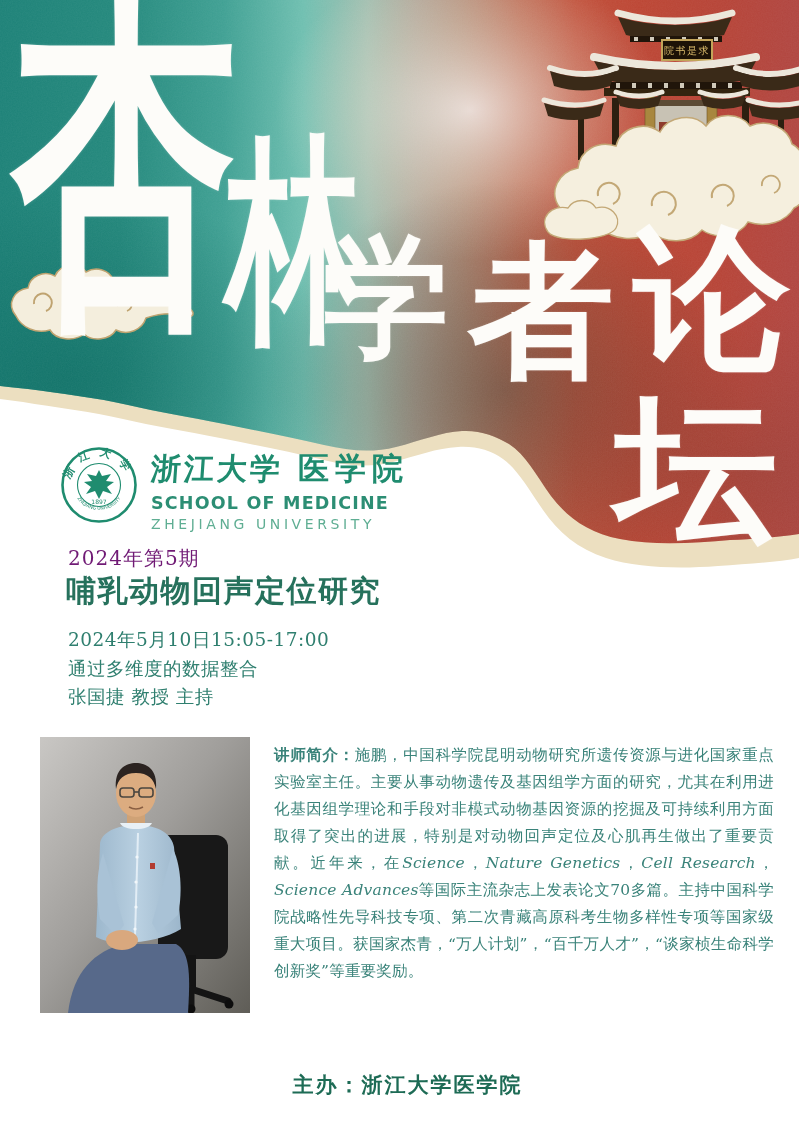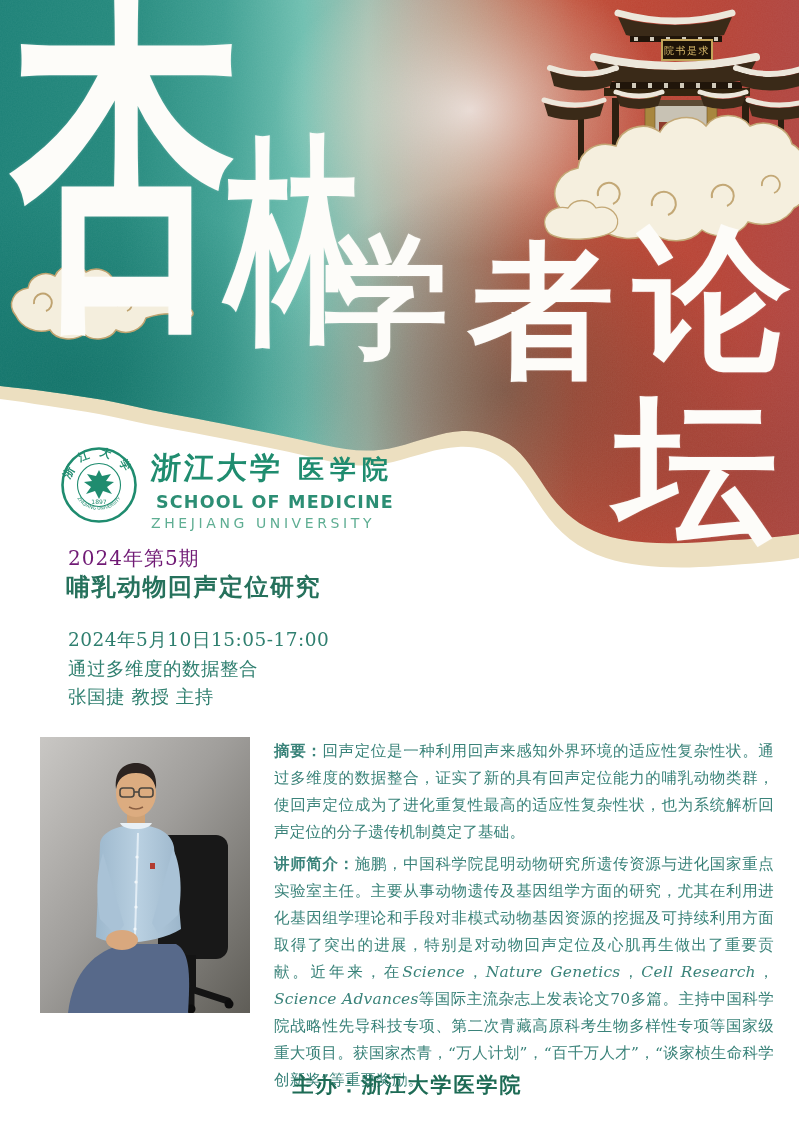--- a/index.html
+++ b/index.html
@@ -21,29 +21,29 @@
   .ch-xue{left:323px;top:231px;font-size:126px;transform:scaleY(1.05);}
   .ch-zhe{left:468px;top:238px;font-size:146px;}
   .ch-lun{left:634px;top:221px;font-size:156px;}
   .ch-tan{left:615px;top:391px;font-size:162px;transform:scaleY(0.95);}
   
   .logo-row{position:absolute;left:60px;top:446px;display:flex;gap:13px;z-index:4;}
   .seal{width:78px;height:78px;flex:none;}
   .logo-text{padding-top:2px;}
   .zh-row{display:flex;align-items:baseline;gap:15px;color:#1f8c6f;}
   .zju-zh{font-size:30px;font-weight:700;letter-spacing:3px;transform:skewX(-4deg);}
-  .med-zh{font-size:26px;font-weight:700;letter-spacing:6px;
+  .med-zh{font-size:31px;font-weight:700;letter-spacing:6px;
           font-family:"DejaVu Sans","Liberation Sans",sans-serif;}
   .en1{font-size:17.5px;font-weight:700;color:#2c8e74;letter-spacing:1.2px;margin-top:3px;
-       font-family:"DejaVu Sans","Liberation Sans",sans-serif;text-align:right;}
+       font-family:"DejaVu Sans","Liberation Sans",sans-serif;}
   .en2{font-size:14px;color:#5fae93;letter-spacing:3.6px;margin-top:3px;
        font-family:"DejaVu Sans","Liberation Sans",sans-serif;}
   
   .issue{position:absolute;left:68px;top:545px;font-size:20px;color:#701a75;letter-spacing:1px;z-index:4;}
-  .talk-title{position:absolute;left:66px;top:571px;font-size:24px;font-weight:600;
+  .talk-title{position:absolute;left:66px;top:571px;font-size:30px;font-weight:600;
               color:#26715c;letter-spacing:1.5px;z-index:4;}
   .session{position:absolute;left:68px;top:626px;font-size:18.5px;color:#2f7f6f;
            line-height:28.6px;letter-spacing:.5px;z-index:4;}
   
   .content{position:absolute;left:40px;top:737px;width:734px;display:flex;gap:24px;z-index:4;}
   .photo{width:210px;height:276px;flex:none;}
   .texts{width:500px;font-size:15.5px;line-height:27px;color:#3a837a;
          text-align:justify;letter-spacing:.2px;}
   .texts p{margin:0;}
   .texts .bio{margin-top:4px;}
@@ -283,20 +283,19 @@
         <g>
           <rect x="80" y="51" width="14" height="9" rx="3" fill="none" stroke="#4a463f" stroke-width="1.6"></rect>
           <rect x="99" y="51" width="14" height="9" rx="3" fill="none" stroke="#4a463f" stroke-width="1.6"></rect>
           <line x1="94" y1="55" x2="99" y2="55" stroke="#4a463f" stroke-width="1.6"></line>
         </g>
         <path d="M89,70 Q96,74 103,70" stroke="#8a5f42" stroke-width="1.6" fill="none"></path>
       </g>
     </svg>
 
     <div class="texts">
-      <p><span class="lbl">摘要：</span><span>回声定位是一种利用回声来感知外界环境的适应性复杂性状。通过多维度的数据整合，证实了新的具有回声定位能力的哺乳动物类群，使回声定位成为了进化重复性最高的适应性复杂性状，也为系统解析回声定位的分子遗传机制奠定了基础。</span></p>
 
       <p class="bio"><span class="lbl">讲师简介：</span><span>施鹏，中国科学院昆明动物研究所遗传资源与进化国家重点实验室主任。主要从事动物遗传及基因组学方面的研究，尤其在利用进化基因组学理论和手段对非模式动物基因资源的挖掘及可持续利用方面取得了突出的进展，特别是对动物回声定位及心肌再生做出了重要贡献。近年来，在</span><span class="it">Science</span><span>，</span><span class="it">Nature Genetics</span><span>，</span><span class="it">Cell Research</span><span>，</span><span class="it">Science Advances</span><span>等国际主流杂志上发表论文70多篇。主持中国科学院战略性先导科技专项、第二次青藏高原科考生物多样性专项等国家级重大项目。获国家杰青，“万人计划”，“百千万人才”，“谈家桢生命科学创新奖”等重要奖励。</span></p>
     </div>
   </div>
 
   <div class="footer">主办：浙江大学医学院</div>
 </div>
 
 </body></html>

